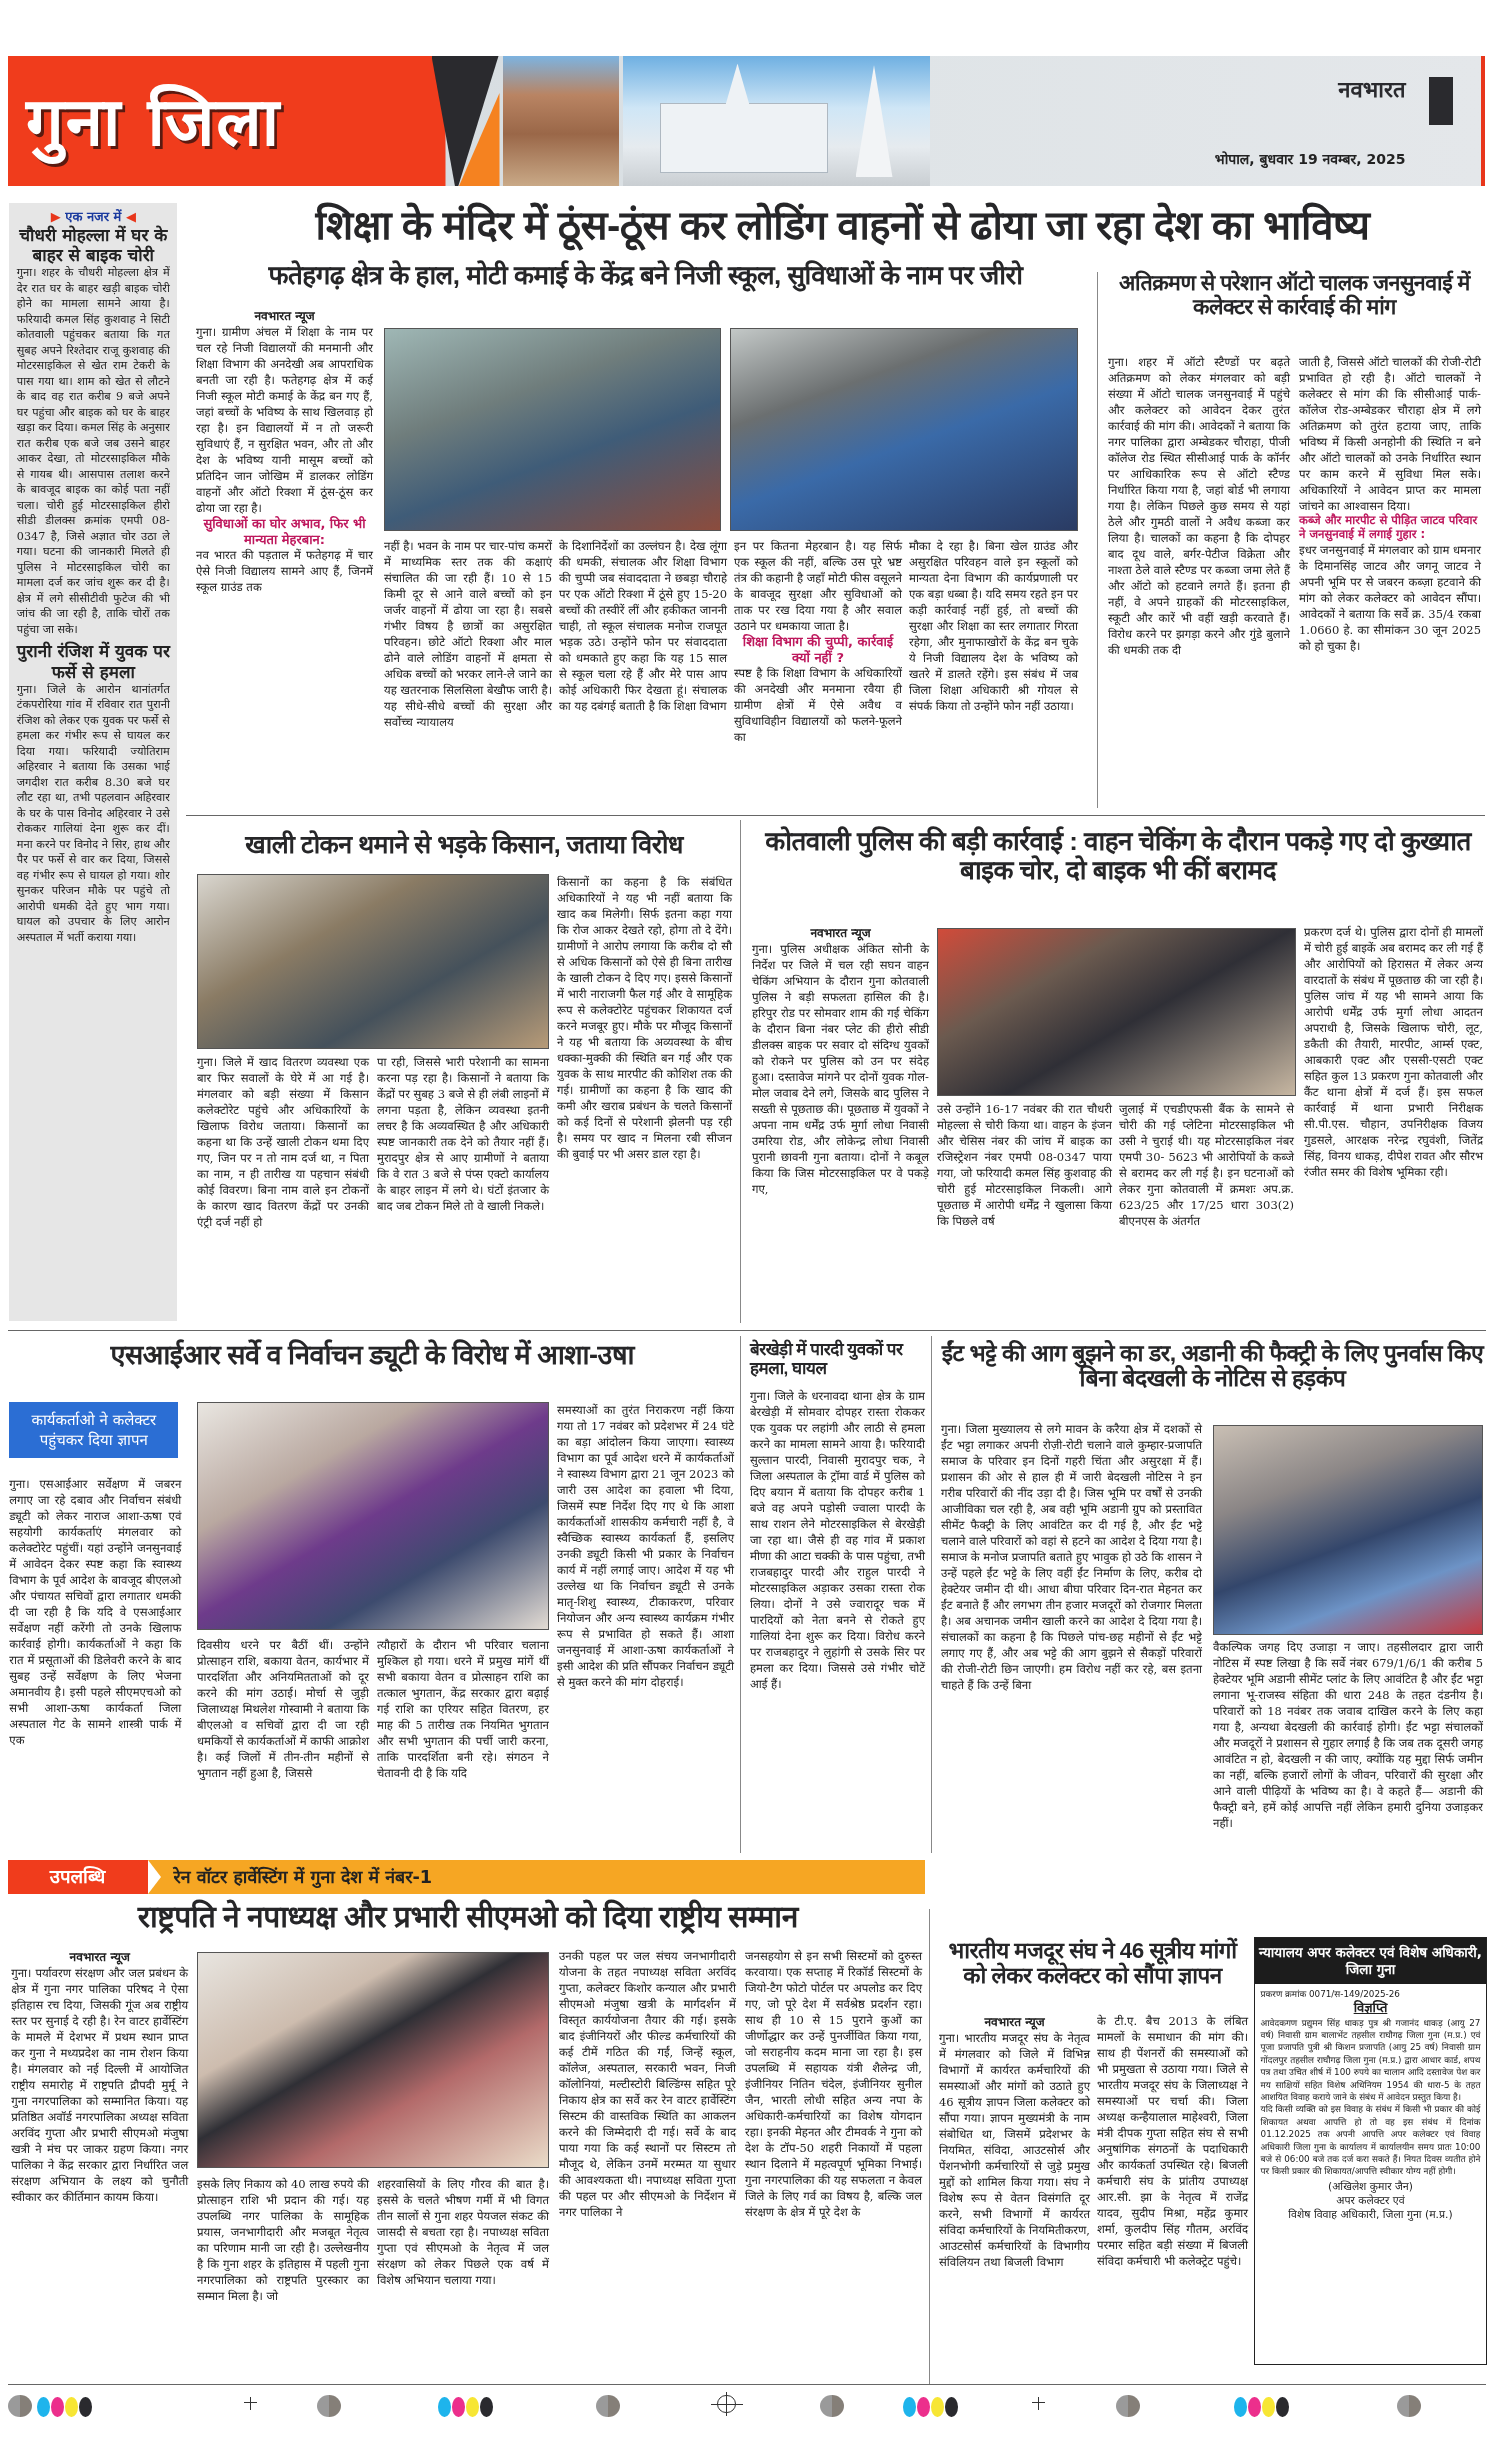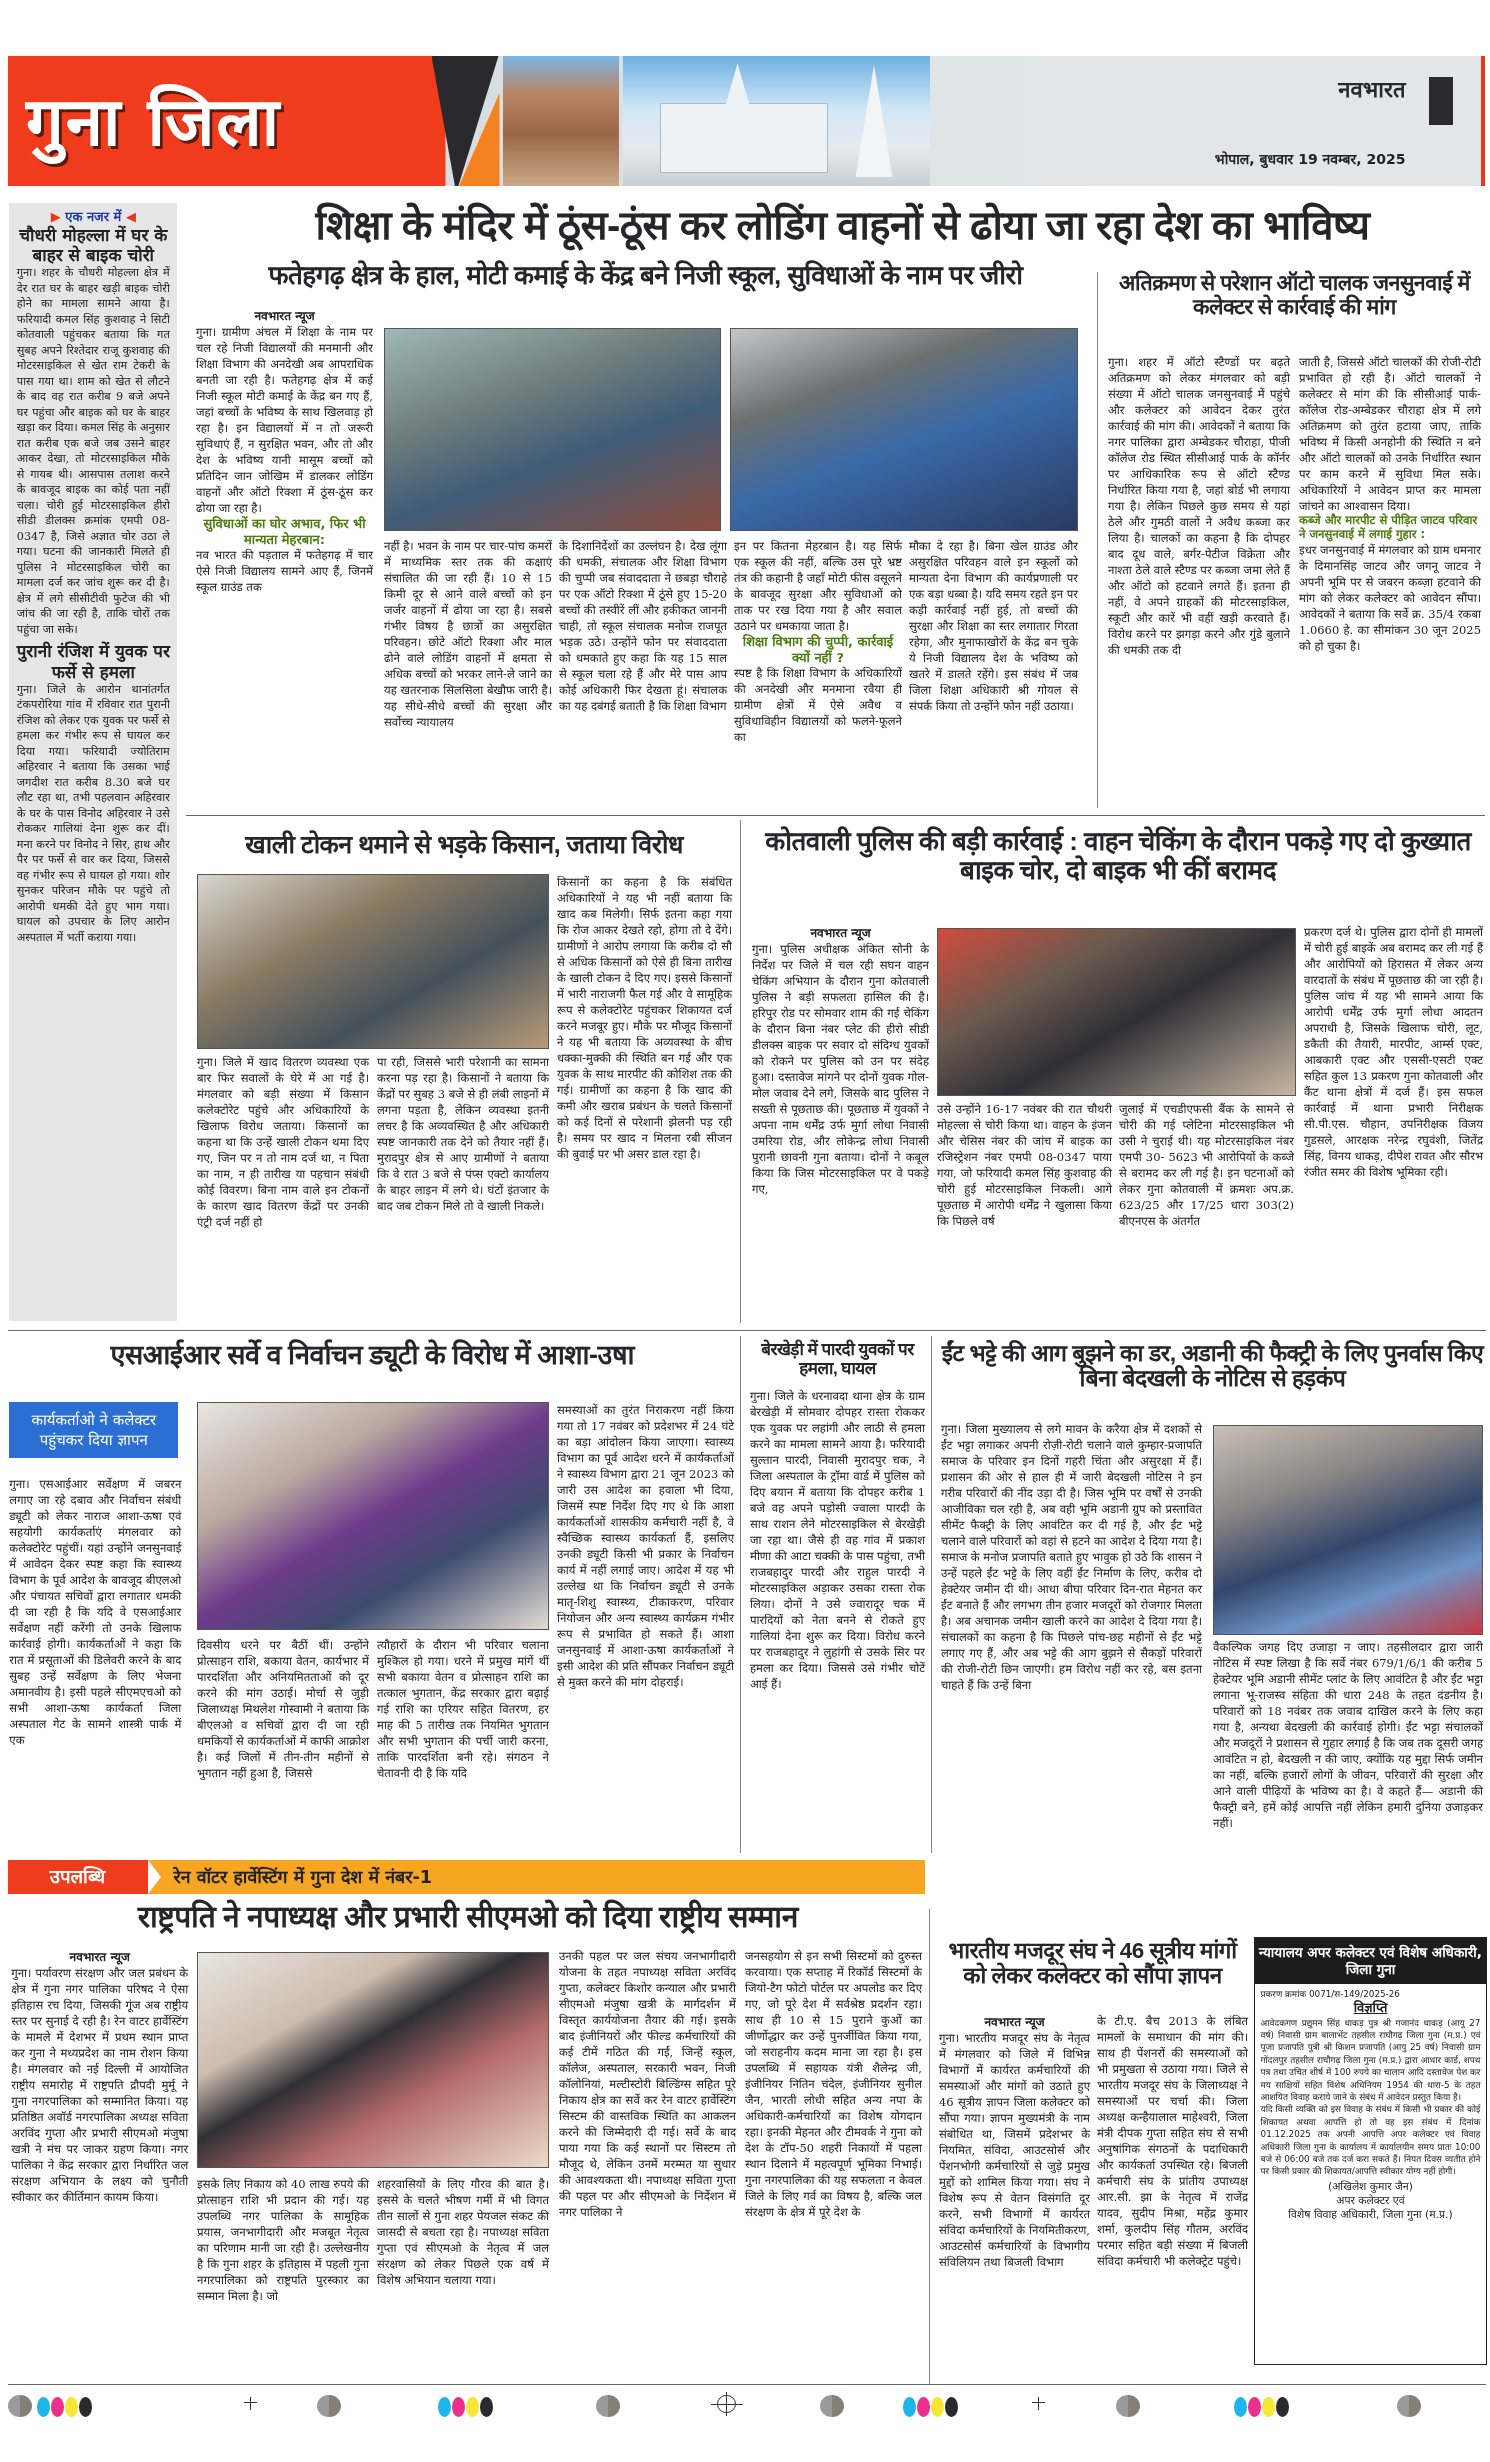--- a/index.html
+++ b/index.html
@@ -13,21 +13,21 @@
 .mast{position:absolute;left:7.5px;top:56px;width:1477px;height:130px;background:linear-gradient(90deg,#cfd6db 0%,#dfe4e7 60%,#e4e7ea 100%);border-right:4.7px solid #e8361b}
 .mast-red{position:absolute;left:0;top:0;width:154px;height:130px;background:#f03c1c;clip-path:polygon(0 0,100% 0,100% 100%,0 100%)}
 .mast-title{position:absolute;left:18.6px;top:17px;font-family:"DejaVu Sans",sans-serif;font-weight:bold;font-size:67px;color:#fff;letter-spacing:1.9px;text-shadow:2.8px 2.8px 0 #5a1a10}
 .ph{position:absolute;overflow:hidden}
 .brand{position:absolute;right:45px;top:9.3px;font-weight:bold;font-size:28px;color:#2a2a2e}
 .dateline{position:absolute;right:37px;top:93px;font-size:14px;color:#222;font-weight:bold}
 
 .hl{font-family:"Liberation Sans","DejaVu Sans",sans-serif;font-weight:bold;color:#262628;line-height:1.1;letter-spacing:-0.5px}
 .body{font-family:"DejaVu Serif","Liberation Serif",serif;font-size:11.5px;line-height:16px;color:#222;text-align:justify}
 .byline{font-family:"DejaVu Sans",sans-serif;font-weight:bold;font-size:12px;text-align:center;color:#222}
-.sub{font-family:"DejaVu Sans",sans-serif;font-weight:bold;font-size:13px;text-align:center;color:#4d7c0f;line-height:1.2}
+.sub{font-family:"DejaVu Sans",sans-serif;font-weight:bold;font-size:13px;text-align:center;color:#be185d;line-height:1.2}
 .photo{position:absolute;border:0.9px solid #555;overflow:hidden}
 .vrule{position:absolute;width:0.9px;background:#888}
 .hrule{position:absolute;height:0.9px;background:#666}
 
 .side{position:absolute;left:9.3px;top:203px;width:168px;height:1118px;background:#e6e6e6}
 .side-tag{font-family:"DejaVu Sans",sans-serif;font-weight:bold;color:#1a3a9e;font-size:13px;text-align:center;margin-top:3.7px}
 .side-hl{font-family:"DejaVu Sans",sans-serif;font-weight:bold;font-size:17px;text-align:center;color:#222;line-height:1.2;padding:0 5.6px}
 .side .body{padding:0 7.5px;font-size:11.2px;line-height:15.5px}
 .bluebox{position:absolute;background:#2b6ed4;color:#fff;font-family:"DejaVu Sans",sans-serif;font-weight:normal;text-align:center;font-size:15px;line-height:1.35;padding:7.5px 3.7px}
 
@@ -132,21 +132,21 @@
 <div class="hl abs" style="left:9.3px;top:1341px;width:726px;font-size:27px;text-align:center">एसआईआर सर्वे व निर्वाचन ड्यूटी के विरोध में आशा-उषा</div>
 <div class="bluebox" style="left:9.3px;top:1402px;width:169px">कार्यकर्ताओ ने कलेक्टर पहुंचकर दिया ज्ञापन</div>
 <div class="body abs" style="left:9.3px;top:1476px;width:172px">गुना। एसआईआर सर्वेक्षण में जबरन लगाए जा रहे दबाव और निर्वाचन संबंधी ड्यूटी को लेकर नाराज आशा-ऊषा एवं सहयोगी कार्यकर्ताएं मंगलवार को कलेक्टोरेट पहुंचीं। यहां उन्होंने जनसुनवाई में आवेदन देकर स्पष्ट कहा कि स्वास्थ्य विभाग के पूर्व आदेश के बावजूद बीएलओ और पंचायत सचिवों द्वारा लगातार धमकी दी जा रही है कि यदि वे एसआईआर सर्वेक्षण नहीं करेंगी तो उनके खिलाफ कार्रवाई होगी। कार्यकर्ताओं ने कहा कि रात में प्रसूताओं की डिलेवरी करने के बाद सुबह उन्हें सर्वेक्षण के लिए भेजना अमानवीय है। इसी पहले सीएमएचओ को सभी आशा-ऊषा कार्यकर्ता जिला अस्पताल गेट के सामने शास्त्री पार्क में एक</div>
 <div class="photo" style="left:197px;top:1402px;width:352px;height:228px;background:linear-gradient(150deg,#e9e6e1 0%,#b9a8a0 30%,#6e3b8b 50%,#3d4b6e 70%,#e3dcd4 100%)"></div>
 <div class="body abs" style="left:197px;top:1637px;width:172px">दिवसीय धरने पर बैठीं थीं। उन्होंने प्रोत्साहन राशि, बकाया वेतन, कार्यभार में पारदर्शिता और अनियमितताओं को दूर करने की मांग उठाई। मोर्चा से जुड़ी जिलाध्यक्ष मिथलेश गोस्वामी ने बताया कि बीएलओ व सचिवों द्वारा दी जा रही धमकियों से कार्यकर्ताओं में काफी आक्रोश है। कई जिलों में तीन-तीन महीनों से भुगतान नहीं हुआ है, जिससे</div>
 <div class="body abs" style="left:377px;top:1637px;width:172px">त्यौहारों के दौरान भी परिवार चलाना मुश्किल हो गया। धरने में प्रमुख मांगें थीं सभी बकाया वेतन व प्रोत्साहन राशि का तत्काल भुगतान, केंद्र सरकार द्वारा बढ़ाई गई राशि का एरियर सहित वितरण, हर माह की 5 तारीख तक नियमित भुगतान और सभी भुगतान की पर्ची जारी करना, ताकि पारदर्शिता बनी रहे। संगठन ने चेतावनी दी है कि यदि</div>
 <div class="body abs" style="left:557px;top:1402px;width:177px">समस्याओं का तुरंत निराकरण नहीं किया गया तो 17 नवंबर को प्रदेशभर में 24 घंटे का बड़ा आंदोलन किया जाएगा। स्वास्थ्य विभाग का पूर्व आदेश धरने में कार्यकर्ताओं ने स्वास्थ्य विभाग द्वारा 21 जून 2023 को जारी उस आदेश का हवाला भी दिया, जिसमें स्पष्ट निर्देश दिए गए थे कि आशा कार्यकर्ताओं शासकीय कर्मचारी नहीं है, वे स्वैच्छिक स्वास्थ्य कार्यकर्ता हैं, इसलिए उनकी ड्यूटी किसी भी प्रकार के निर्वाचन कार्य में नहीं लगाई जाए। आदेश में यह भी उल्लेख था कि निर्वाचन ड्यूटी से उनके मातृ-शिशु स्वास्थ्य, टीकाकरण, परिवार नियोजन और अन्य स्वास्थ्य कार्यक्रम गंभीर रूप से प्रभावित हो सकते हैं। आशा जनसुनवाई में आशा-ऊषा कार्यकर्ताओं ने इसी आदेश की प्रति सौंपकर निर्वाचन ड्यूटी से मुक्त करने की मांग दोहराई।</div>
 
 <div class="vrule" style="left:740px;top:1336px;height:517px"></div>
 
-<div class="hl abs" style="left:750px;top:1341px;width:175px;font-size:17px;text-align:center">बेरखेड़ी में पारदी युवकों पर हमला, घायल</div>
+<div class="hl abs" style="left:750px;top:1341px;width:175px;font-size:17px;">बेरखेड़ी में पारदी युवकों पर हमला, घायल</div>
 <div class="body abs" style="left:750px;top:1388px;width:175px">गुना। जिले के धरनावदा थाना क्षेत्र के ग्राम बेरखेड़ी में सोमवार दोपहर रास्ता रोककर एक युवक पर लहांगी और लाठी से हमला करने का मामला सामने आया है। फरियादी सुल्तान पारदी, निवासी मुरादपुर चक, ने जिला अस्पताल के ट्रॉमा वार्ड में पुलिस को दिए बयान में बताया कि दोपहर करीब 1 बजे वह अपने पड़ोसी ज्वाला पारदी के साथ राशन लेने मोटरसाइकिल से बेरखेड़ी जा रहा था। जैसे ही वह गांव में प्रकाश मीणा की आटा चक्की के पास पहुंचा, तभी राजबहादुर पारदी और राहुल पारदी ने मोटरसाइकिल अड़ाकर उसका रास्ता रोक लिया। दोनों ने उसे ज्वारादूर चक में पारदियों को नेता बनने से रोकते हुए गालियां देना शुरू कर दिया। विरोध करने पर राजबहादुर ने लुहांगी से उसके सिर पर हमला कर दिया। जिससे उसे गंभीर चोटें आई हैं।</div>
 
 <div class="vrule" style="left:931px;top:1336px;height:517px"></div>
 
 <div class="hl abs" style="left:939px;top:1341px;width:547px;font-size:23px;text-align:center">ईंट भट्टे की आग बुझने का डर, अडानी की फैक्ट्री के लिए पुनर्वास किए बिना बेदखली के नोटिस से हड़कंप</div>
 <div class="body abs" style="left:941px;top:1421px;width:261px">गुना। जिला मुख्यालय से लगे मावन के करैया क्षेत्र में दशकों से ईंट भट्टा लगाकर अपनी रोज़ी-रोटी चलाने वाले कुम्हार-प्रजापति समाज के परिवार इन दिनों गहरी चिंता और असुरक्षा में हैं। प्रशासन की ओर से हाल ही में जारी बेदखली नोटिस ने इन गरीब परिवारों की नींद उड़ा दी है। जिस भूमि पर वर्षों से उनकी आजीविका चल रही है, अब वही भूमि अडानी ग्रुप को प्रस्तावित सीमेंट फैक्ट्री के लिए आवंटित कर दी गई है, और ईंट भट्टे चलाने वाले परिवारों को वहां से हटने का आदेश दे दिया गया है। समाज के मनोज प्रजापति बताते हुए भावुक हो उठे कि शासन ने उन्हें पहले ईंट भट्टे के लिए वहीं ईंट निर्माण के लिए, करीब दो हेक्टेयर जमीन दी थी। आधा बीघा परिवार दिन-रात मेहनत कर ईंट बनाते हैं और लगभग तीन हजार मजदूरों को रोजगार मिलता है। अब अचानक जमीन खाली करने का आदेश दे दिया गया है। संचालकों का कहना है कि पिछले पांच-छह महीनों से ईंट भट्टे लगाए गए हैं, और अब भट्टे की आग बुझने से सैकड़ों परिवारों की रोजी-रोटी छिन जाएगी। हम विरोध नहीं कर रहे, बस इतना चाहते हैं कि उन्हें बिना</div>
 <div class="photo" style="left:1213px;top:1425px;width:270px;height:210px;background:linear-gradient(160deg,#c9bfb4 0%,#8b8686 30%,#33466b 55%,#6d93c6 75%,#c53a41 100%)"></div>
 <div class="body abs" style="left:1213px;top:1639px;width:270px">वैकल्पिक जगह दिए उजाड़ा न जाए। तहसीलदार द्वारा जारी नोटिस में स्पष्ट लिखा है कि सर्वे नंबर 679/1/6/1 की करीब 5 हेक्टेयर भूमि अडानी सीमेंट प्लांट के लिए आवंटित है और ईंट भट्टा लगाना भू-राजस्व संहिता की धारा 248 के तहत दंडनीय है। परिवारों को 18 नवंबर तक जवाब दाखिल करने के लिए कहा गया है, अन्यथा बेदखली की कार्रवाई होगी। ईंट भट्टा संचालकों और मजदूरों ने प्रशासन से गुहार लगाई है कि जब तक दूसरी जगह आवंटित न हो, बेदखली न की जाए, क्योंकि यह मुद्दा सिर्फ जमीन का नहीं, बल्कि हजारों लोगों के जीवन, परिवारों की सुरक्षा और आने वाली पीढ़ियों के भविष्य का है। वे कहते हैं— अडानी की फैक्ट्री बने, हमें कोई आपत्ति नहीं लेकिन हमारी दुनिया उजाड़कर नहीं।</div>
 
 <div class="banner">

